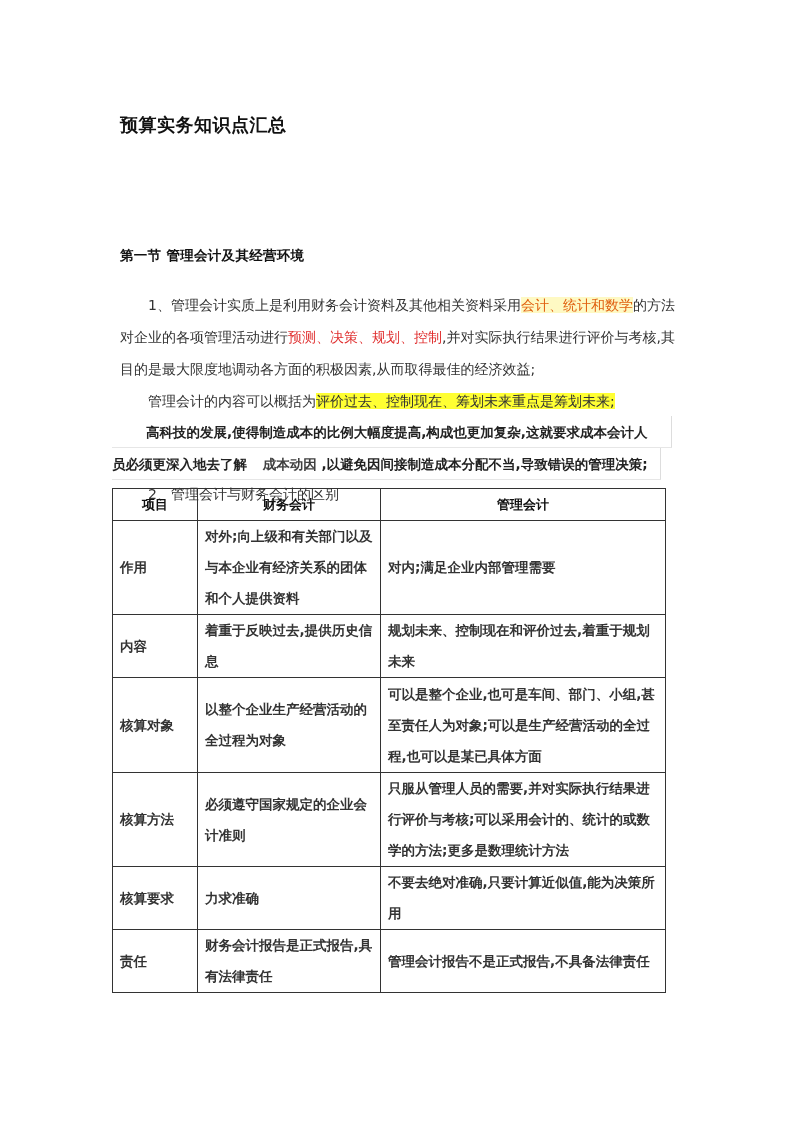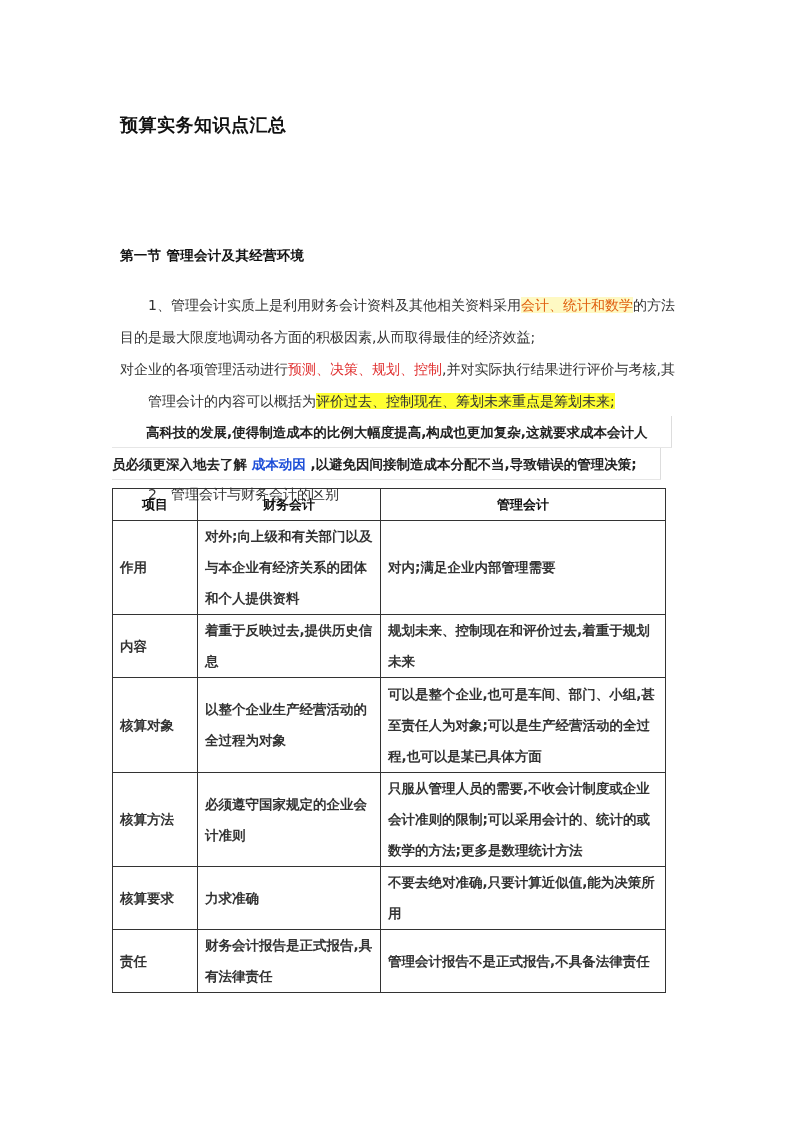--- a/index.html
+++ b/index.html
@@ -14,44 +14,44 @@
   .p1 .line { display:block; height:32px; }
   .p2 { left:148px; top:385px; }
   .p3 { left:112px; top:416px; font-weight:bold; color:#222; font-size:13.5px; }
   .p3 .line { display:block; height:31px; }
   .p3 .line1 { padding-left:34px; border-right:1px solid #ddd; border-bottom:1px solid #e6e6e6; width:525px; }
   .p3 .line2 { border-bottom:1px solid #e6e6e6; width:548px; border-right:1px solid #ddd; }
   .p4 { left:148px; top:478px; }
   .red { color:#e03030; }
   .hl-yellow { background:#ffff33; }
   .hl-yellow-red { background:#fef9c3; color:#e06010; }
-  .bold-red { color:#1d4ed8; font-weight:bold; }
+  .bold-red { color:#404040; font-weight:bold;margin-left:11px; }
   table.cmp { position:absolute; left:112px; top:488px; border-collapse:collapse; width:554px;
               font-size:13.5px; color:#333; }
   table.cmp td, table.cmp th { border:1.5px solid #333; padding:0 7px; vertical-align:middle;
               line-height:31px; text-align:left;font-weight:bold; }
   table.cmp th { font-weight:bold; text-align:center; height:30px; color:#111; font-size:13px; }
   .c1 { width:70px; }
   .c2 { width:168px; }
 </style>
 </head>
 <body>
 
 <div class="abs title">预算实务知识点汇总</div>
 
 <div class="abs section">第一节  管理会计及其经营环境</div>
 
 <div class="abs para p1">
   <span class="line" style="padding-left:28px;">
     <span>1、管理会计实质上是利用财务会计资料及其他相关资料采用</span><span class="hl-yellow-red">会计、统计和数学</span><span>的方法</span>
   </span>
-  <span class="line">目的是最大限度地调动各方面的积极因素,从而取得最佳的经济效益;</span>
   <span class="line">
     <span>对企业的各项管理活动进行</span><span class="red">预测、决策、规划、控制</span><span>,并对实际执行结果进行评价与考核,其</span>
   </span>
+  <span class="line">目的是最大限度地调动各方面的积极因素,从而取得最佳的经济效益;</span>
 </div>
 
 <div class="abs para p2">
   <span>管理会计的内容可以概括为</span><span class="hl-yellow">评价过去、控制现在、筹划未来重点是筹划未来;</span>
 </div>
 
 <div class="abs para p3">
   <span class="line line1">高科技的发展,使得制造成本的比例大幅度提高,构成也更加复杂,这就要求成本会计人</span>
   <span class="line line2">
     <span>员必须更深入地去了解 </span><span class="bold-red">成本动因</span><span> ,以避免因间接制造成本分配不当,导致错误的管理决策;</span>
@@ -78,21 +78,21 @@
     <td>规划未来、控制现在和评价过去,着重于规划未来</td>
   </tr>
   <tr style="height:95px;">
     <td>核算对象</td>
     <td>以整个企业生产经营活动的全过程为对象</td>
     <td>可以是整个企业,也可是车间、部门、小组,甚至责任人为对象;可以是生产经营活动的全过程,也可以是某已具体方面</td>
   </tr>
   <tr style="height:94px;">
     <td>核算方法</td>
     <td>必须遵守国家规定的企业会计准则</td>
-    <td>只服从管理人员的需要,不收会计制度或企业会计准则的限制;可以采用会计的、统计的或数学的方法;更多是数理统计方法</td>
+    <td>只服从管理人员的需要,并对实际执行结果进行评价与考核;可以采用会计的、统计的或数学的方法;更多是数理统计方法</td>
   </tr>
   <tr style="height:63px;">
     <td>核算要求</td>
     <td>力求准确</td>
     <td>不要去绝对准确,只要计算近似值,能为决策所用</td>
   </tr>
   <tr style="height:63px;">
     <td>责任</td>
     <td>财务会计报告是正式报告,具有法律责任</td>
     <td>管理会计报告不是正式报告,不具备法律责任</td>

